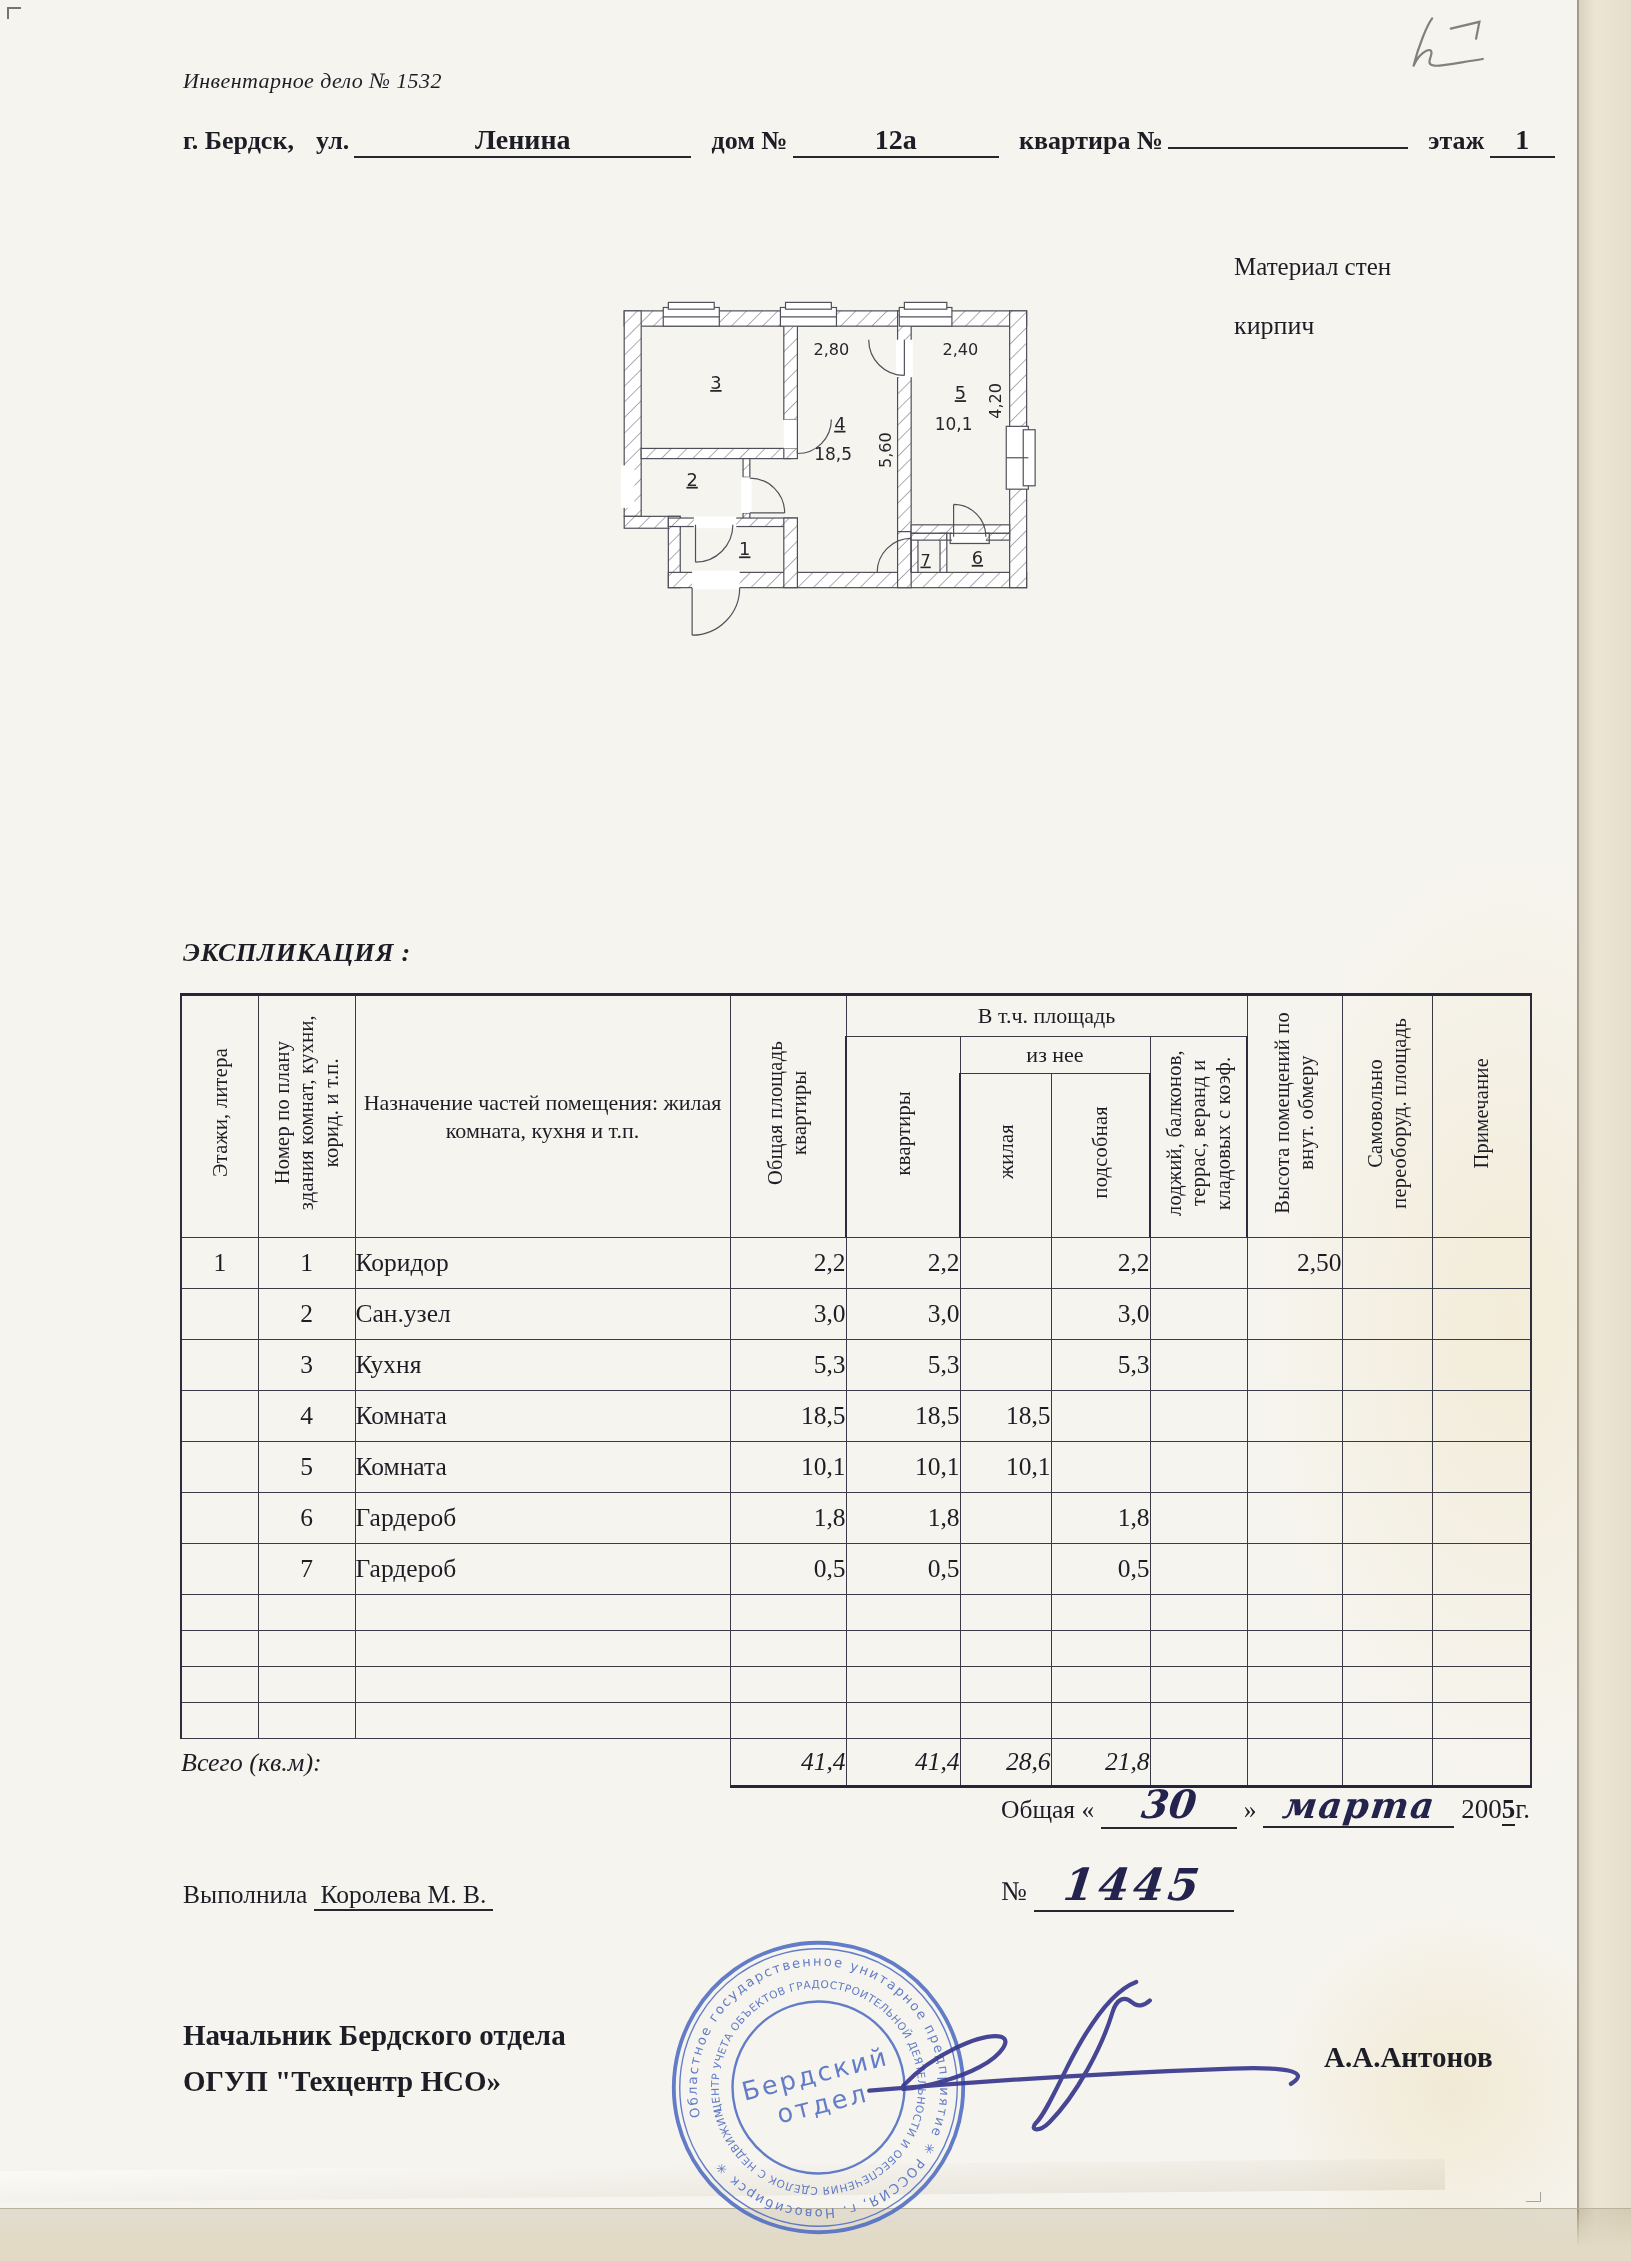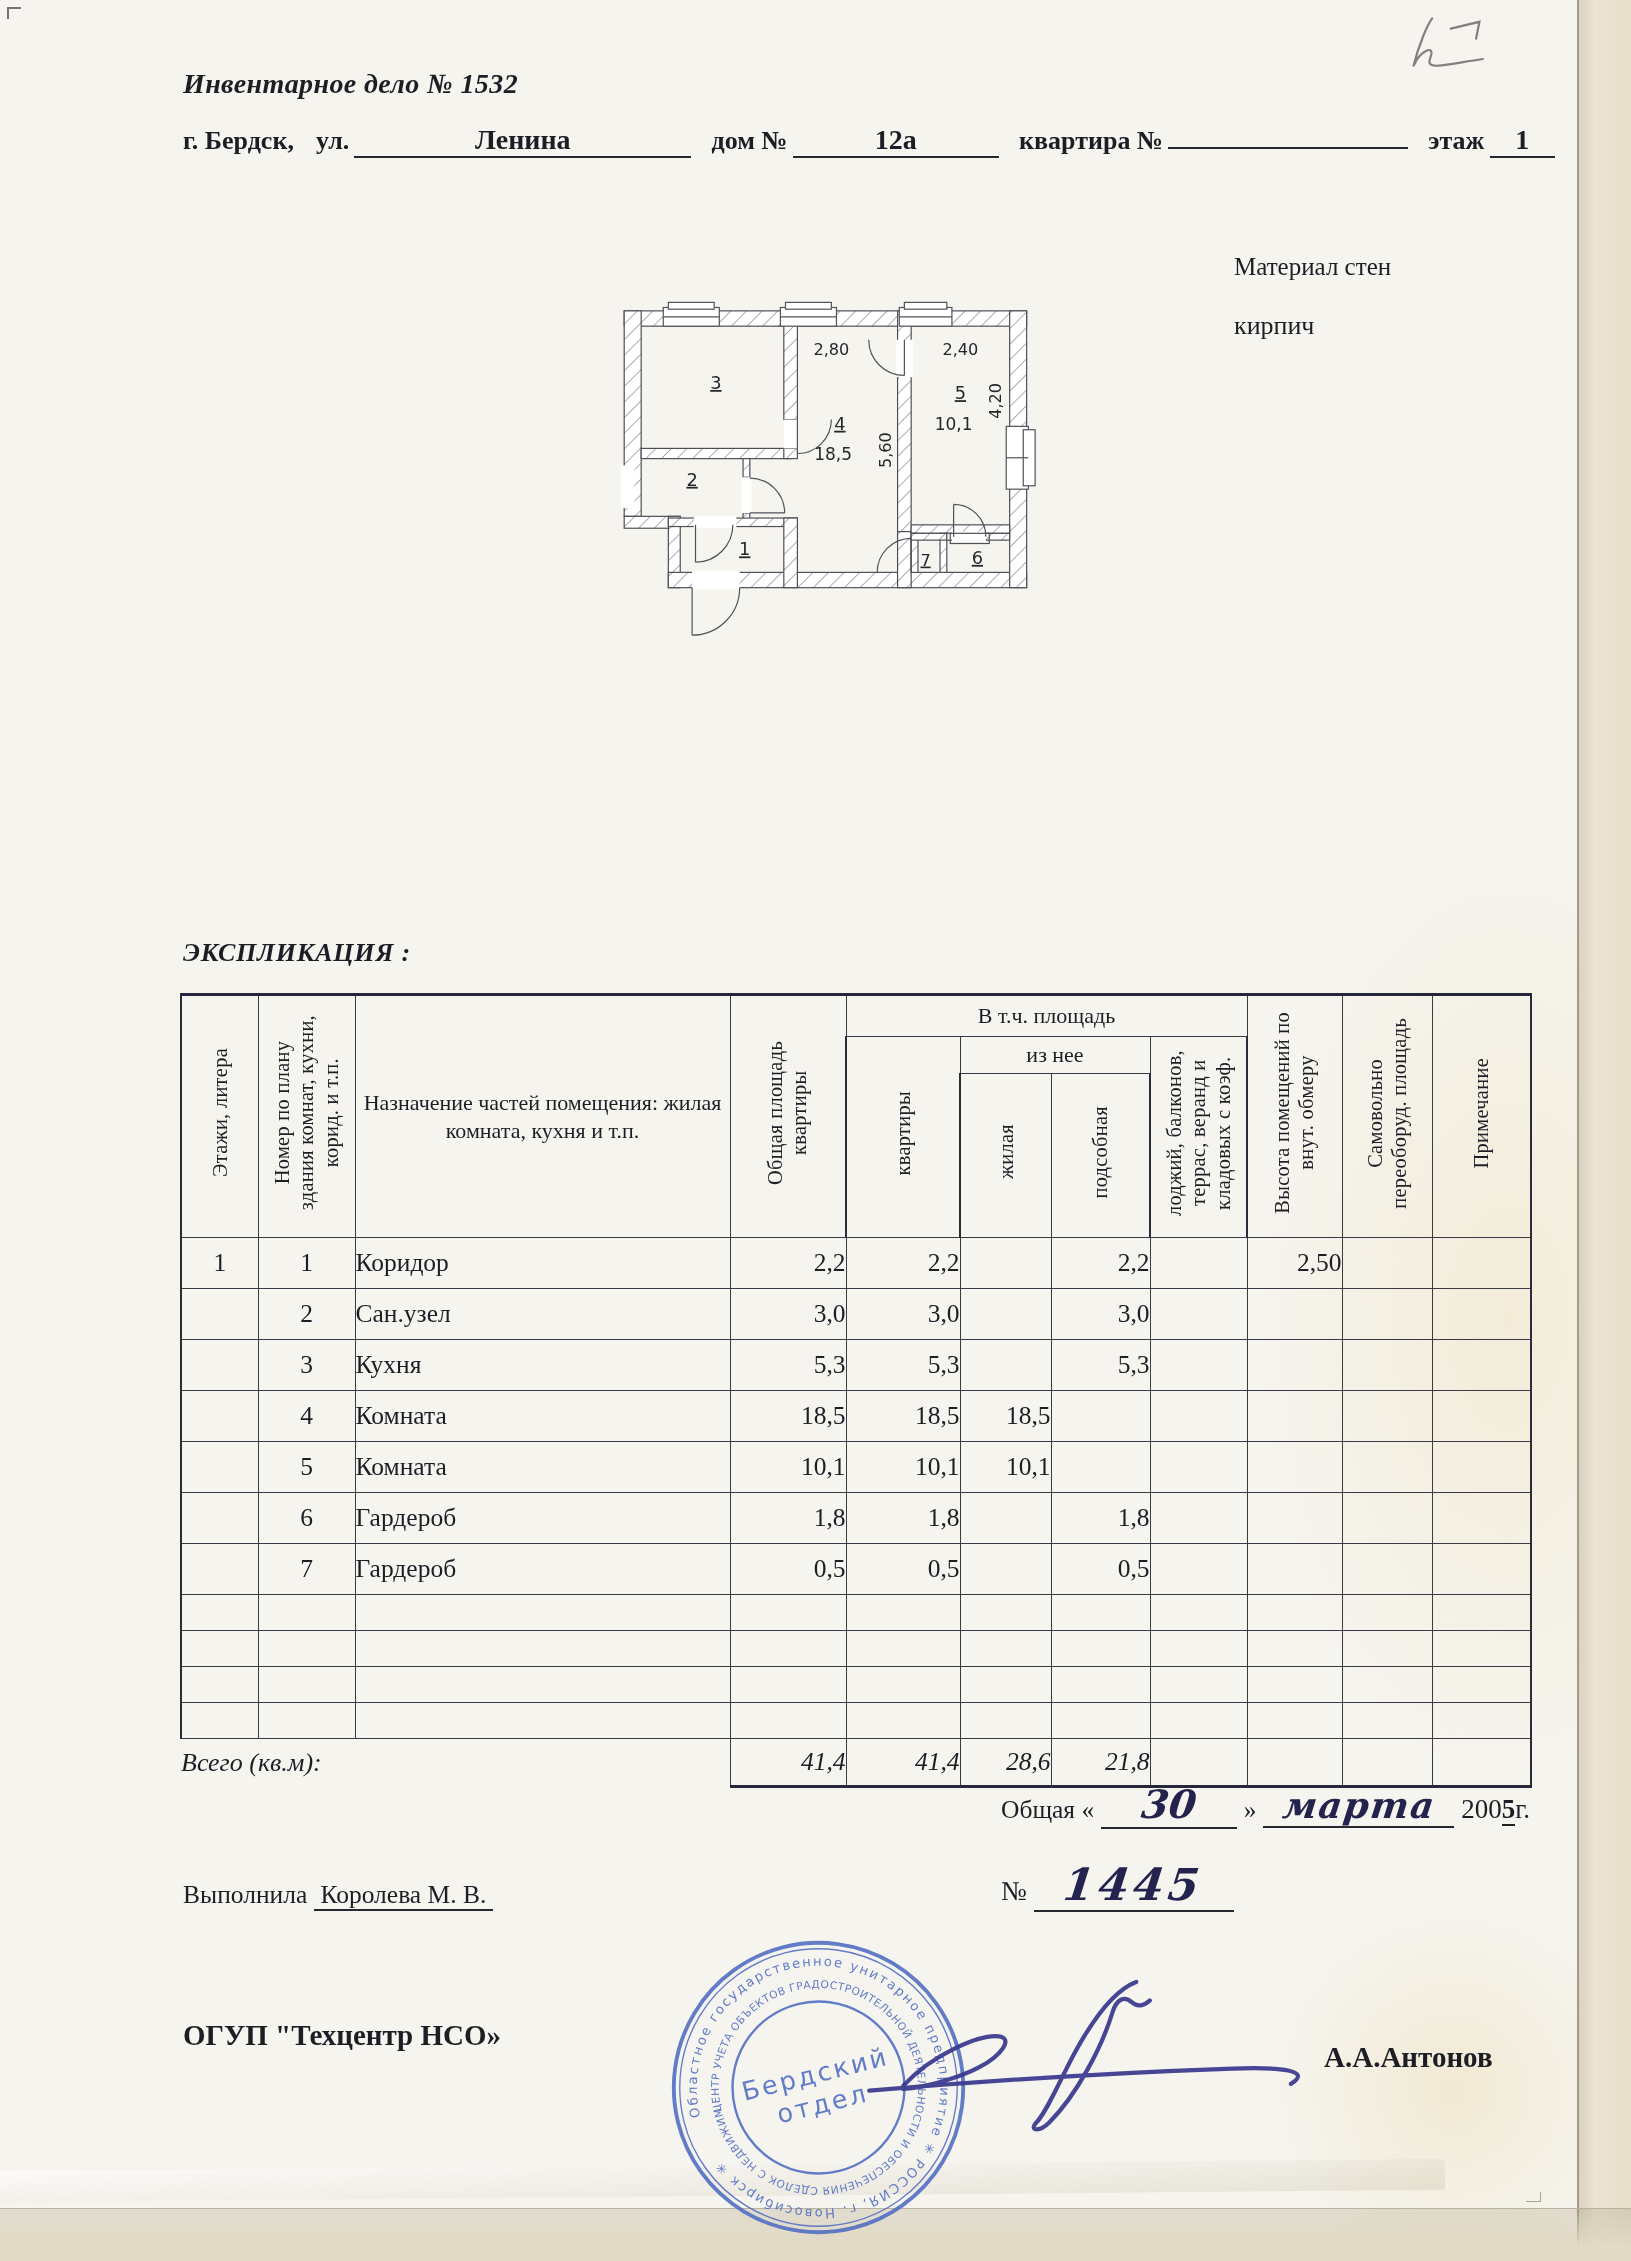--- a/index.html
+++ b/index.html
@@ -22,21 +22,21 @@
   .tint-right{position:absolute; left:1258px; top:850px; width:357px; height:935px;
     background:radial-gradient(ellipse at 70% 50%, rgba(232,214,160,.28), transparent 70%);}
   .tint-br{position:absolute; left:1275px; top:1912px; width:357px; height:357px;
     background:radial-gradient(ellipse, rgba(228,208,150,.30), transparent 72%);}
   .corner-tl{position:absolute; left:6.8px; top:6.8px; width:12px; height:10.2px;
     border-left:2.5px solid #4a4a4a; border-top:2.5px solid #4a4a4a; opacity:.75;}
   .corner-br{position:absolute; left:1526px; top:2192px; width:13.6px; height:9.3px;
     border-right:1.7px solid #666; border-bottom:1.7px solid #666; opacity:.55;}
   .pencil-mark{position:absolute; left:1400px; top:10.2px;}
   
-  .doc-title{position:absolute; left:183px; top:68px; font-size:28px; font-weight:bold; font-style:italic; letter-spacing:0.4px;}
+  .doc-title{position:absolute; left:183px; top:68px; font-size:22px; font-weight:normal; font-style:italic; letter-spacing:0.4px;}
   .addr-line{position:absolute; left:183px; top:124px; width:1377px; font-size:26px; font-weight:bold; display:flex; align-items:baseline; white-space:nowrap;}
   .addr-line .lbl{flex:0 0 auto;}
   .u-line{display:inline-block; border-bottom:2.5px solid #26262e; text-align:center; margin:0 5.1px; font-size:28px;}
   .u-street{width:340px;} .u-house{width:208px;} .u-apt{width:242px;} .u-floor{width:66px;}
   .sp1{margin-left:22px;} .sp2{margin-left:15.3px;}
   .plan-title{position:absolute; left:183px; top:189px; width:1309px; text-align:center;
     font-size:29px; font-weight:bold; letter-spacing:1.7px;}
   .material-label{position:absolute; left:1234px; top:253px; font-size:25px;}
   .material-value{position:absolute; left:1234px; top:311px; font-size:26px;}
   
@@ -415,20 +415,21 @@
       <span>200</span><span class="fixed-five">5</span><span>г.</span>
     </span>
   </div>
 
   <div class="doc-no">
     <span>№</span>
     <span class="u-hw u-no"><span class="hw hw-no">1445</span></span>
   </div>
 
   <div class="position-block">
+    <div>Начальник Бердского отдела</div>
     <div>ОГУП "Техцентр НСО»</div>
   </div>
 
   <div class="signer-name">А.А.Антонов</div>
 
   <div class="stamp-wrap">
     <svg width="303" height="303" viewBox="0 0 356 356">
       <defs>
         <path id="ringOuter" d="M -143,0 A 143,143 0 0 1 143,0 A 143,143 0 0 1 -143,0"></path>
         <path id="ringInner" d="M -117,0 A 117,117 0 0 1 117,0 A 117,117 0 0 1 -117,0"></path>

